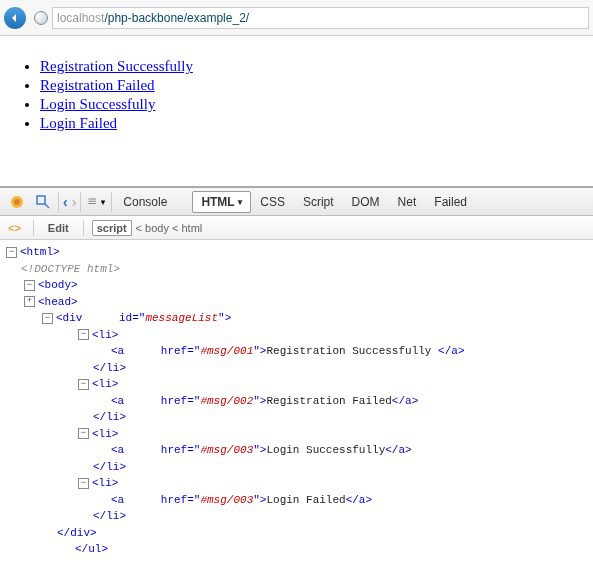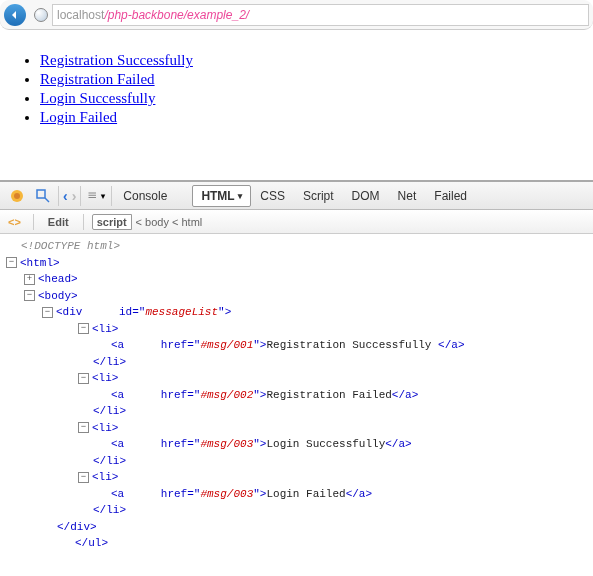--- a/index.html
+++ b/index.html
@@ -1,24 +1,24 @@
 <!DOCTYPE html>
 <html><head>
 <meta charset="utf-8">
 <style>
   * { box-sizing: border-box; }
   body { margin: 0; font-family: "Segoe UI", Tahoma, sans-serif; font-size: 12px; background: #fff; width: 593px; }
   
   
-  .navbar { display: flex; align-items: center; background: #f7f7f7; border-bottom: 1px solid #ccc; height: 30px; padding: 0 4px; gap: 4px; border-radius: 9px; }
+  .navbar { display: flex; align-items: center; background: #f7f7f7; border-bottom: 1px solid #ccc; height: 36px; padding: 0 4px; gap: 4px; }
   .nav-back { width: 22px; height: 22px; border-radius: 50%; background: linear-gradient(#4aa0e0,#1f6fb8); display:flex; align-items:center; justify-content:center; color:#fff; }
   .nav-back svg { fill:#fff; }
   .globe { width:14px; height:14px; border:1px solid #888; border-radius:50%; background: radial-gradient(circle at 30% 30%, #fff, #bcd); margin-left:4px; }
   .url-box { flex:1; height:22px; border:1px solid #ccc; background:#fff; display:flex; align-items:center; padding:0 4px; color:#999; }
-  .url-box .path { color:#ec4899;font-style:italic; }
+  .url-box .path { color:#0c4a6e; }
   
   
   .page { padding: 14px 10px 10px 10px; min-height: 150px; background:#fff; }
   .page ul { margin: 8px 0 0 30px; padding:0; }
   .page li { margin: 2px 0; font-size: 15px; font-family: "Times New Roman", serif; }
   .page a { color: #0000EE; text-decoration: underline; }
   
   
   .firebug { border-top: 2px solid #aaa; }
   .fb-toolbar { display:flex; align-items:center; background: linear-gradient(#f8f8f8,#e8e8e8); border-bottom:1px solid #bbb; height:28px; padding:0 4px; gap:0; }
@@ -119,24 +119,24 @@
   <div class="fb-sub">
     <span class="sub-icon">&lt;&gt;</span>
     <span class="sub-sep"></span>
     <span class="edit">Edit</span>
     <span class="sub-sep"></span>
     <span class="crumb-sel">script</span>
       <span class="crumb-rest"> &lt; body &lt; html</span>
   </div>
 
   <div class="tree">
+    <span class="line indent0"><span class="twist">−</span><span class="tag">&lt;html&gt;</span></span>
     <span class="line indent0"><span class="twist-sp"></span><span class="doctype">&lt;!DOCTYPE html&gt;</span></span>
-    <span class="line indent0"><span class="twist">−</span><span class="tag">&lt;html&gt;</span></span>
+    <span class="line indent1"><span class="twist">−</span><span class="tag">&lt;body&gt;</span></span>
     <span class="line indent1"><span class="twist">+</span><span class="tag">&lt;head&gt;</span></span>
-    <span class="line indent1"><span class="twist">−</span><span class="tag">&lt;body&gt;</span></span>
     <span class="line indent2"><span class="twist">−</span><span class="tag"><span>&lt;div </span><span class="attr-name">id</span><span>="</span><span class="attr-val">messageList</span><span>"&gt;</span></span></span>
 
     <span class="line indent4"><span class="twist">−</span><span class="tag">&lt;li&gt;</span></span>
     <span class="line indent5b"><span class="tag"><span>&lt;a </span><span class="attr-name">href</span><span>="</span><span class="attr-val">#msg/001</span><span>"&gt;</span></span><span class="txt">Registration Successfully </span><span class="tag">&lt;/a&gt;</span></span>
     <span class="line indent4"><span class="twist-sp"></span><span class="tag">&lt;/li&gt;</span></span>
 
     <span class="line indent4"><span class="twist">−</span><span class="tag">&lt;li&gt;</span></span>
     <span class="line indent5b"><span class="tag"><span>&lt;a </span><span class="attr-name">href</span><span>="</span><span class="attr-val">#msg/002</span><span>"&gt;</span></span><span class="txt">Registration Failed</span><span class="tag">&lt;/a&gt;</span></span>
     <span class="line indent4"><span class="twist-sp"></span><span class="tag">&lt;/li&gt;</span></span>
 

